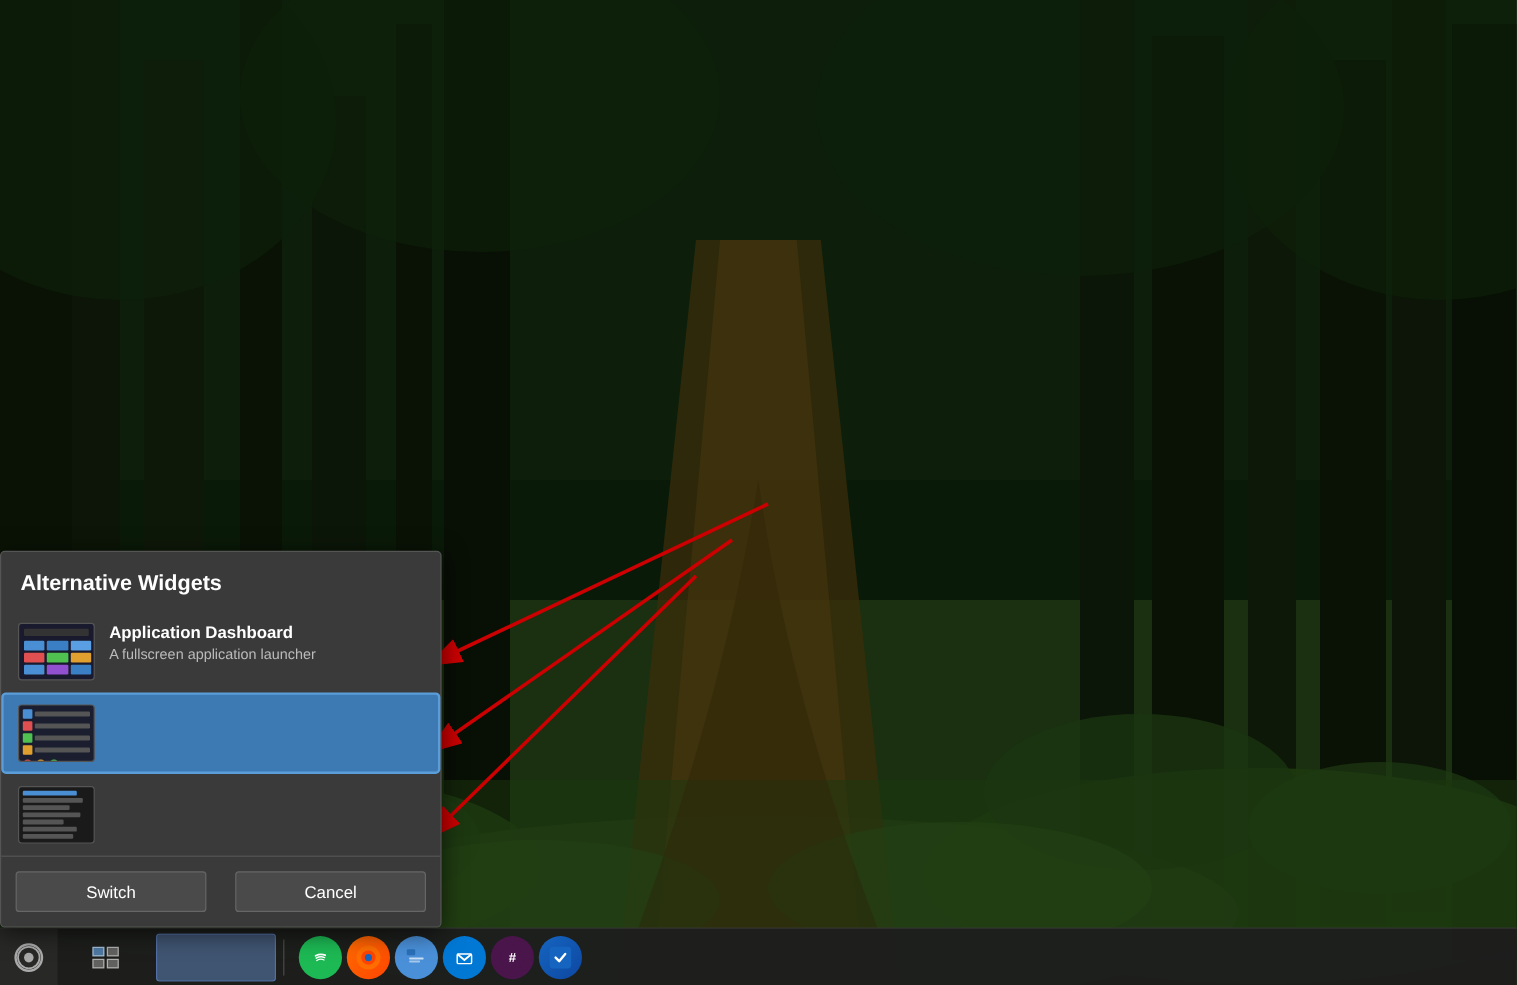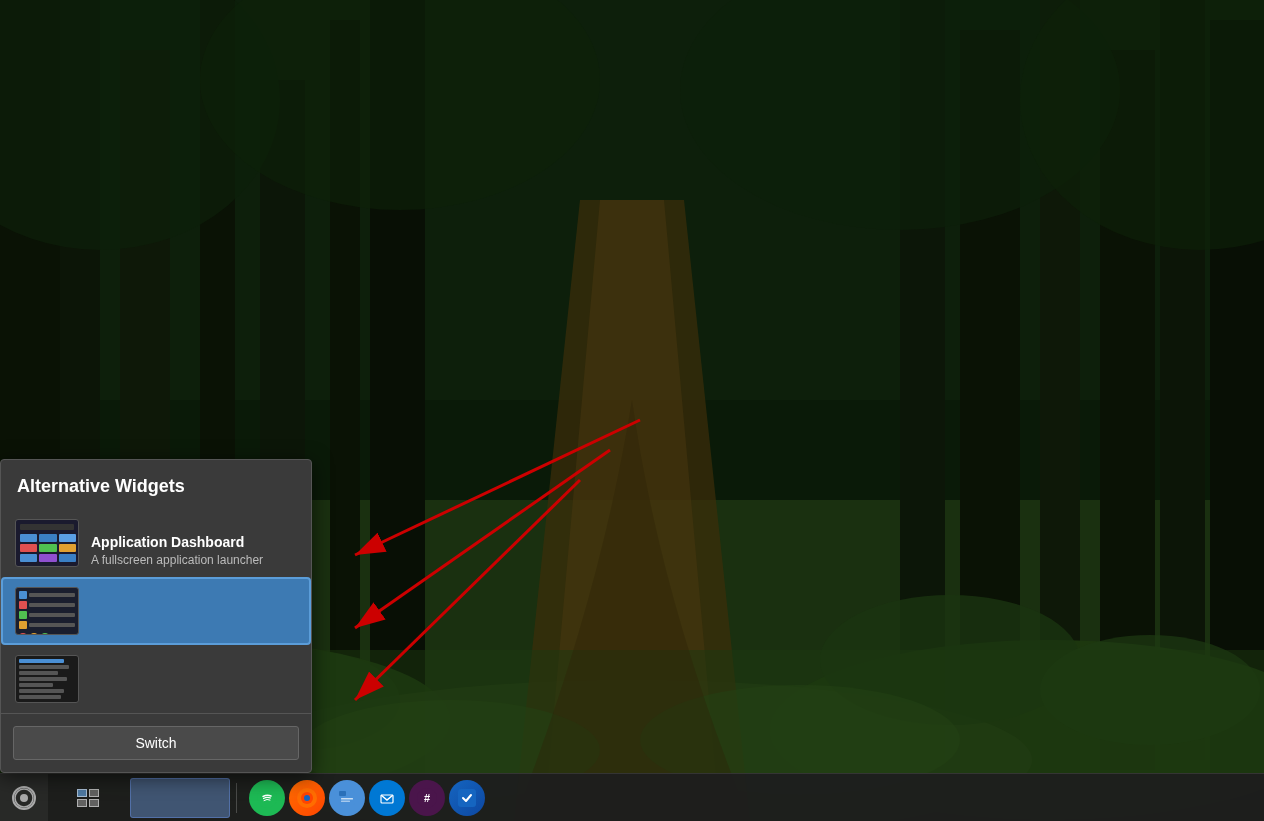--- a/index.html
+++ b/index.html
@@ -141,38 +141,38 @@
       justify-content: center;
       font-size: 20px;
       cursor: pointer;
     }
 
     
     #alt-widgets-dialog {
       position: absolute;
       bottom: 48px;
       left: 0;
-      width: 312px;
+      width: 368px;
       background: #3a3a3a;
       border: 1px solid #555;
       border-radius: 4px;
       z-index: 200;
       box-shadow: 0 4px 20px rgba(0,0,0,0.6);
     }
 
     .dialog-title {
       font-size: 18px;
       font-weight: 600;
       color: #ffffff;
       padding: 16px 16px 12px 16px;
     }
 
     .widget-item {
       display: flex;
-      align-items: flex-end;
+      align-items: flex-start;
       padding: 8px 12px;
       cursor: pointer;
       border: 2px solid transparent;
     }
 
     .widget-item.selected {
       background: #3d7ab3;
       border-color: #5b9dd9;
       border-radius: 4px;
     }
@@ -516,20 +516,21 @@
         <div class="thumb-menu-row" style="background:#555; width:85%;"></div>
         <div class="thumb-menu-row" style="background:#555; width:60%;"></div>
         <div class="thumb-menu-row" style="background:#555; width:80%;"></div>
         <div class="thumb-menu-row" style="background:#555; width:75%;"></div>
       </div>
     </div>
   </div>
 
   <div class="dialog-buttons">
     <button class="btn-switch">Switch</button>
+    <button class="btn-cancel">Cancel</button>
   </div>
 </div>
 
 <div id="taskbar">
 
   <div class="taskbar-start">
     <div class="start-icon">
       <svg width="20" height="20" viewBox="0 0 20 20">
         <circle cx="10" cy="10" r="9" fill="none" stroke="#aaa" stroke-width="1.5"></circle>
         <circle cx="10" cy="10" r="4" fill="#aaa"></circle>

